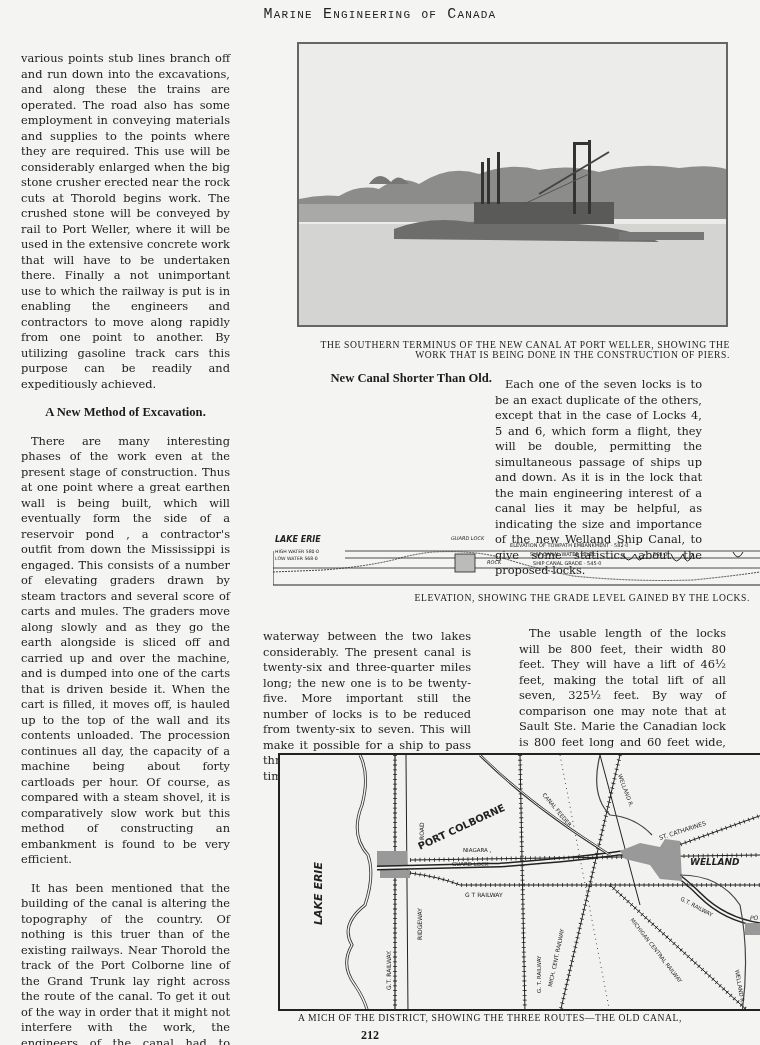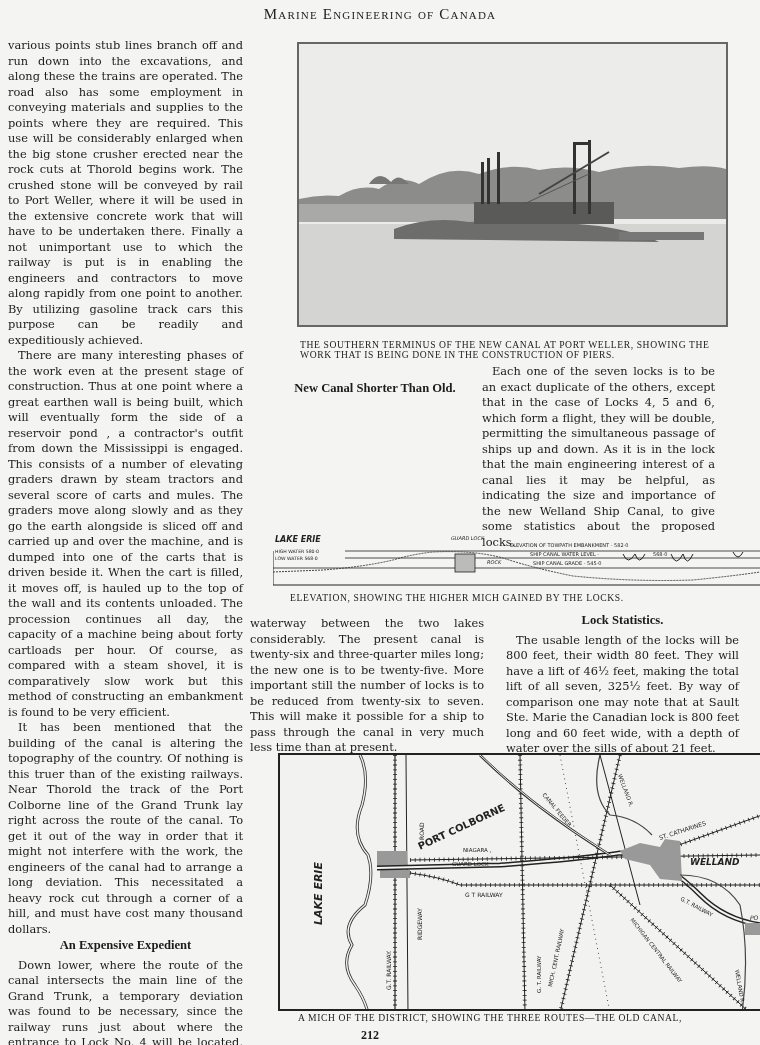--- a/index.html
+++ b/index.html
@@ -3,48 +3,49 @@
 <meta charset="utf-8">
 <style>
   html, body { margin:0; padding:0; }
   body {
     width:760px; height:1045px; position:relative; overflow:hidden;
     background:#f4f4f2; color:#1c1c1c;
     font-family:"DejaVu Serif", "Liberation Serif", serif;
   }
   .header {
     position:absolute; left:0; top:6px; width:760px; text-align:center;
-    font-family:Liberation Serif, serif; font-size:15px; letter-spacing:1.2px;
+    font-family:Liberation Mono, monospace; font-size:15px; letter-spacing:1.2px;
     font-variant:small-caps; color:#222;
   }
   .col { position:absolute; font-size:11.4px; line-height:15.5px; text-align:justify; }
-  .col p { margin:0; text-indent:10px; }
+  .col p { margin:13px; text-indent:10px; }
   .col p.noindent { text-indent:0; }
   .hd { font-family:"Liberation Serif", serif; font-weight:bold; font-size:12.6px; text-align:center; margin:6px 0 4px 0; text-indent:0; }
   .caption {
     position:absolute; font-family:"Liberation Serif", serif; font-size:9.6px; letter-spacing:0.6px;
-    text-align:left; color:#222; line-height:10px;
+    text-align:right; color:#222; line-height:10px;
   }
   .photo {
     position:absolute; left:297px; top:42px; width:431px; height:285px;
     border:2px solid #666; box-sizing:border-box; overflow:hidden;
     background:linear-gradient(#ebebea 0%, #e6e6e4 45%, #bdbdbb 52%, #8a8a88 58%, #d0d0ce 62%, #dcdcda 100%);
   }
   .pagenum { position:absolute; left:361px; top:1028px; font-family:"Liberation Serif", serif; font-weight:bold; font-size:12px; }
   .map { position:absolute; left:278px; top:753px; width:482px; height:258px; border:2px solid #222; border-right:none; box-sizing:border-box; background:#f2f2f0; overflow:hidden; }
   .elev { position:absolute; left:273px; top:532px; width:487px; height:60px; }
   svg text { font-family:"DejaVu Sans", sans-serif; }
 </style>
 </head>
 <body>
 
 <div class="header">Marine Engineering of Canada</div>
 
 <div class="col" style="left:8px; top:38px; width:235px;">
   <p class="noindent">various points stub lines branch off and run down into the excavations, and along these the trains are operated. The road also has some employment in conveying materials and supplies to the points where they are required. This use will be considerably enlarged when the big stone crusher erected near the rock cuts at Thorold begins work. The crushed stone will be conveyed by rail to Port Weller, where it will be used in the extensive concrete work that will have to be undertaken there. Finally a not unimportant use to which the railway is put is in enabling the engineers and contractors to move along rapidly from one point to another. By utilizing gasoline track cars this purpose can be readily and expeditiously achieved.</p>
+  <div class="hd" style="margin-top:8px;">A New Method of Excavation.</div>
   <p>There are many interesting phases of the work even at the present stage of construction. Thus at one point where a great earthen wall is being built, which will eventually form the side of a reservoir pond , a contractor's outfit from down the Mississippi is engaged. This consists of a number of elevating graders drawn by steam tractors and several score of carts and mules. The graders move along slowly and as they go the earth alongside is sliced off and carried up and over the machine, and is dumped into one of the carts that is driven beside it. When the cart is filled, it moves off, is hauled up to the top of the wall and its contents unloaded. The procession continues all day, the capacity of a machine being about forty cartloads per hour. Of course, as compared with a steam shovel, it is comparatively slow work but this method of constructing an embankment is found to be very efficient.</p>
   <p>It has been mentioned that the building of the canal is altering the topography of the country. Of nothing is this truer than of the existing railways. Near Thorold the track of the Port Colborne line of the Grand Trunk lay right across the route of the canal. To get it out of the way in order that it might not interfere with the work, the engineers of the canal had to arrange a long deviation. This necessitated a heavy rock cut through a corner of a hill, and must have cost many thousand dollars.</p>
   <div class="hd" style="margin-top:1px;">An Expensive Expedient</div>
   <p>Down lower, where the route of the canal intersects the main line of the Grand Trunk, a temporary deviation was found to be necessary, since the railway runs just about where the entrance to Lock No. 4 will be located. Here the road is being diverted a short distance to the left. Oddly enough, a fine big steel three-span bridge is being erected for the deviation, though at present there would seem to be no need</p>
 </div>
 
 <div class="photo">
   <svg width="427" height="281" viewBox="0 0 427 281">
     <rect x="0" y="0" width="427" height="281" fill="#ececea"></rect>
 
@@ -64,21 +65,21 @@
     <rect x="289" y="96" width="3" height="74" fill="#333"></rect>
     <rect x="274" y="98" width="18" height="3" fill="#333"></rect>
     <line x1="240" y1="150" x2="310" y2="108" stroke="#444" stroke-width="2"></line>
     <line x1="225" y1="160" x2="290" y2="130" stroke="#555" stroke-width="1"></line>
     <rect x="320" y="188" width="85" height="8" fill="#777"></rect>
   </svg>
 </div>
 <div class="caption" style="left:300px; top:340px; width:430px;">THE SOUTHERN TERMINUS OF THE NEW CANAL AT PORT WELLER, SHOWING THE WORK THAT IS BEING DONE IN THE CONSTRUCTION OF PIERS.</div>
 
 <div class="col" style="left:258px; top:364px; width:234px;">
-  <div class="hd" style="margin-top:17px;">New Canal Shorter Than Old.</div>
+  <div class="hd" style="margin-top:7px;text-align:right;">New Canal Shorter Than Old.</div>
 </div>
 
 <div class="col" style="left:482px; top:364px; width:233px;">
   <p>Each one of the seven locks is to be an exact duplicate of the others, except that in the case of Locks 4, 5 and 6, which form a flight, they will be double, permitting the simultaneous passage of ships up and down. As it is in the lock that the main engineering interest of a canal lies it may be helpful, as indicating the size and importance of the new Welland Ship Canal, to give some statistics about the proposed locks.</p>
 </div>
 
 <div class="elev">
   <svg width="487" height="60" viewBox="0 0 487 60">
     <text x="2" y="10" font-size="8" font-style="italic" font-weight="bold" fill="#222">LAKE ERIE</text>
     <text x="2" y="21" font-size="4.6" fill="#222">HIGH WATER 580·0</text>
@@ -92,28 +93,27 @@
     <rect x="182" y="22" width="20" height="18" fill="#bbb" stroke="#222" stroke-width="0.8"></rect>
     <text x="178" y="8" font-size="5" font-style="italic" fill="#222">GUARD LOCK</text>
     <text x="214" y="32" font-size="5" font-style="italic" fill="#222">ROCK</text>
     <text x="237" y="15" font-size="5" fill="#222">ELEVATION OF TOWPATH EMBANKMENT - 582·0</text>
     <text x="257" y="24" font-size="5" fill="#222">SHIP CANAL WATER LEVEL -</text>
     <text x="380" y="24" font-size="5" fill="#222">568·0</text>
     <text x="260" y="33" font-size="5" fill="#222">SHIP CANAL GRADE - 545·0</text>
     <path d="M350 22 Q355 34 362 22 Q366 34 372 22 M398 22 Q403 36 410 22 Q414 36 420 22 M460 20 Q465 30 470 20" fill="none" stroke="#222" stroke-width="1"></path>
   </svg>
 </div>
-<div class="caption" style="left:290px; top:593px; width:460px;">ELEVATION, SHOWING THE HIGHER MICH GAINED BY THE LOCKS.</div>
+<div class="caption" style="left:290px; top:593px; width:460px;">ELEVATION, SHOWING THE GRADE LEVEL GAINED BY THE LOCKS.</div>
 
 <div class="col" style="left:250px; top:616px; width:234px;">
   <p class="noindent">waterway between the two lakes considerably. The present canal is twenty-six and three-quarter miles long; the new one is to be twenty-five. More important still the number of locks is to be reduced from twenty-six to seven. This will make it possible for a ship to pass through the canal in very much less time than at present.</p>
 </div>
 
 <div class="col" style="left:506px; top:613px; width:233px;">
-  <div class="hd" style="margin-top:0;">Lock Statistics.</div>
   <p>The usable length of the locks will be 800 feet, their width 80 feet. They will have a lift of 46½ feet, making the total lift of all seven, 325½ feet. By way of comparison one may note that at Sault Ste. Marie the Canadian lock is 800 feet long and 60 feet wide, with a depth of water over the sills of about 21 feet.</p>
 </div>
 
 <div class="map">
   <svg width="482" height="258" viewBox="0 0 482 258">
 
     <path d="M80 0 Q90 20 82 50 Q70 80 88 100 Q95 120 85 150 Q60 170 72 190 Q60 210 75 230 Q85 245 88 258" fill="none" stroke="#333" stroke-width="3"></path>
     <path d="M80 0 Q90 20 82 50 Q70 80 88 100 Q95 120 85 150 Q60 170 72 190 Q60 210 75 230 Q85 245 88 258" fill="none" stroke="#f2f2f0" stroke-width="1.4"></path>
 
     <line x1="115" y1="0" x2="115" y2="258" stroke="#222" stroke-width="1.2"></line>

